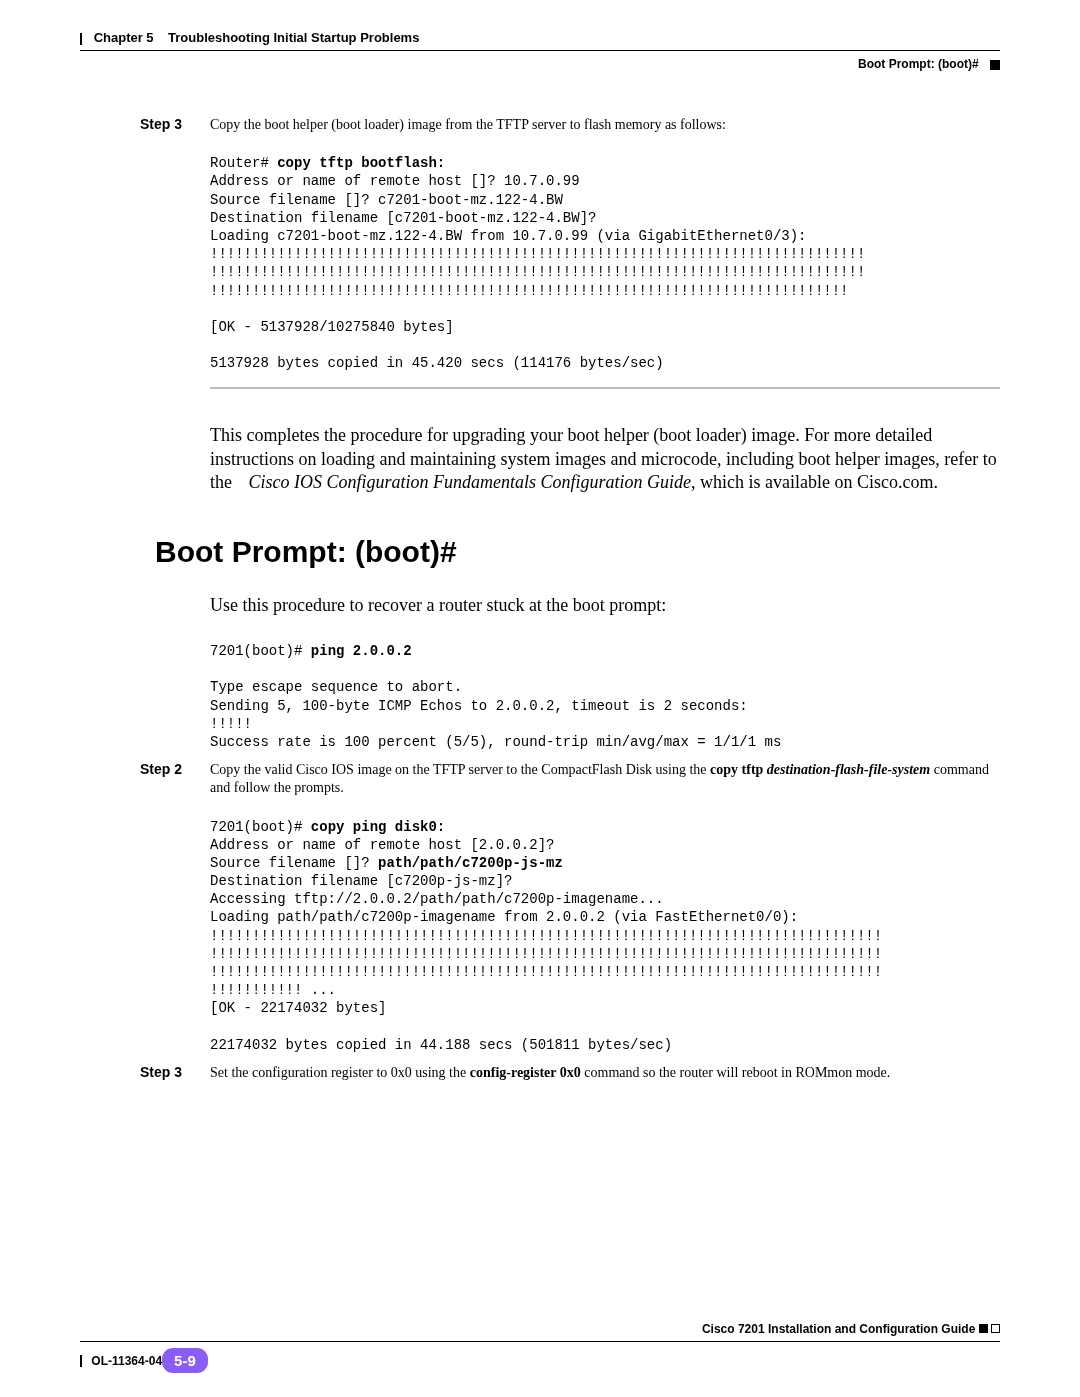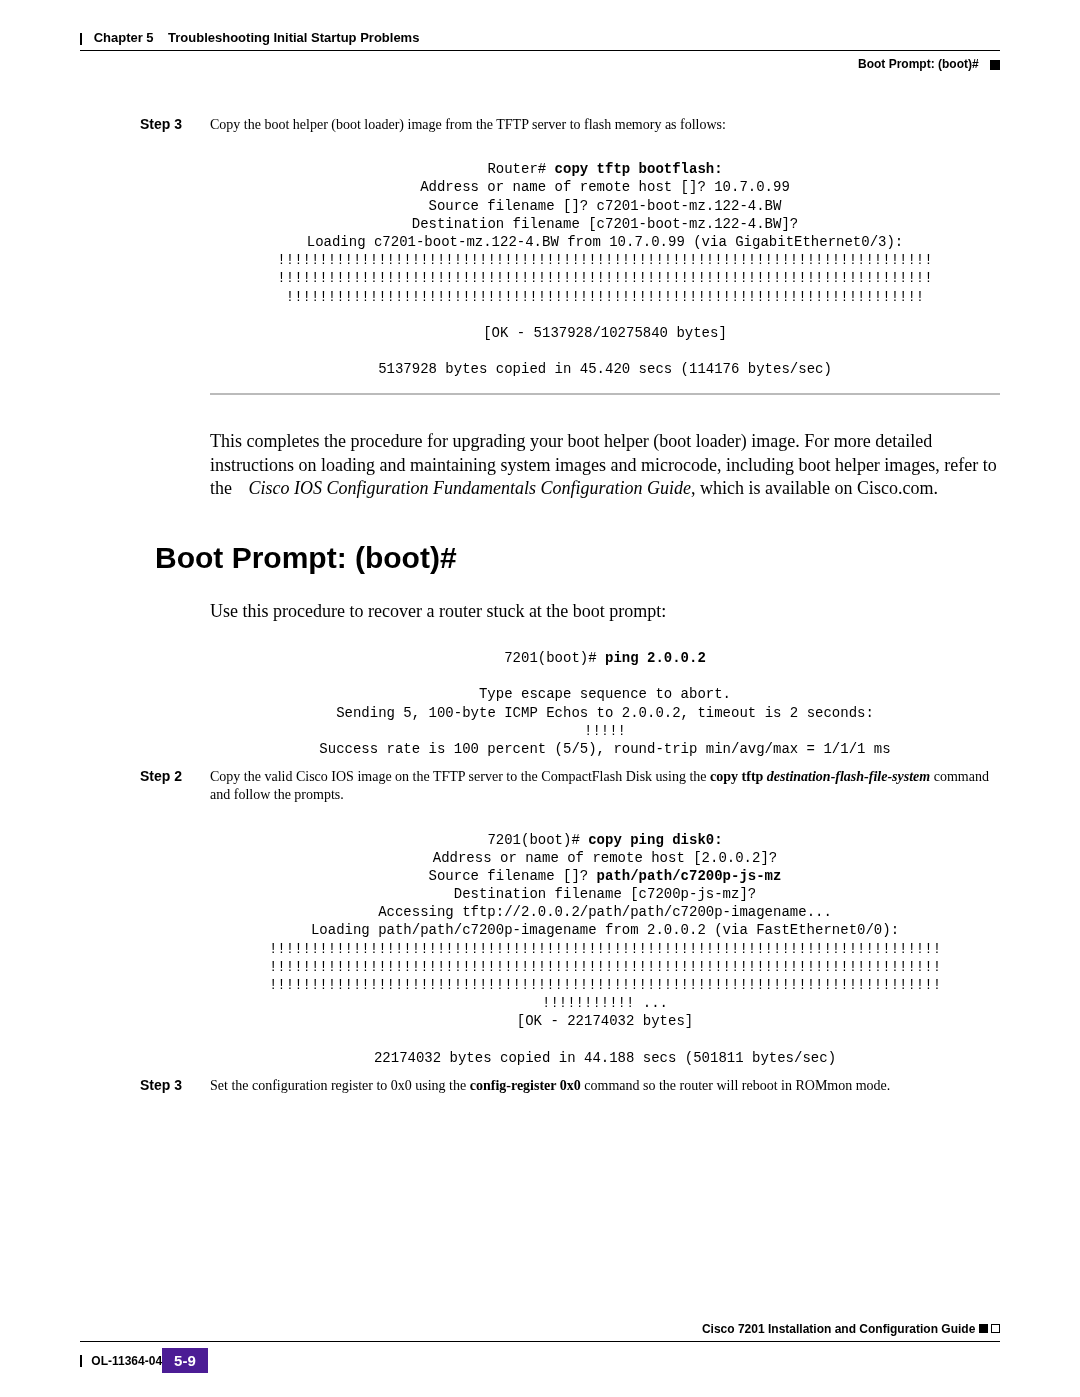--- a/index.html
+++ b/index.html
@@ -65,22 +65,21 @@
     font-size: 14px;
     line-height: 1.3;
   }
   .step-text .bold { font-weight: bold; }
   .step-text .ital { font-style: italic; }
   pre.code {
     font-family: "Courier New", Courier, monospace;
     font-size: 14px;
     line-height: 1.3;
     white-space: pre;
-    margin: 26px 0 10px 0;
-    text-align: center;
+    margin: 20px 0 10px 0;
   }
   pre.code .cmd { font-weight: bold; }
   hr.sep {
     border: none;
     border-top: 2px solid #bbb;
     margin: 15px 0 35px 0;
   }
   .para {
     font-size: 18px;
     line-height: 1.3;
@@ -124,25 +123,26 @@
     font-weight: bold;
   }
   .footer-right-title .sq {
     display: inline-block;
     width: 9px; height: 9px;
     background: #000;
     border: 1px solid #000;
   }
   .footer-right-title .sq.open { background: #fff; }
   .page-num {
-    background: #4c1d95;
+    background: #8b5cf6;
     color: #fff;
     font-weight: bold;
     font-size: 15px;
     padding: 4px 12px;
+    border-radius: 11px;
   }
 </style>
 </head>
 <body>
 
 <div class="header-bar">
   <div class="header-left">
     <span class="vbar"></span>
     <span class="chapter-num">Chapter 5</span>
     &nbsp;&nbsp;

